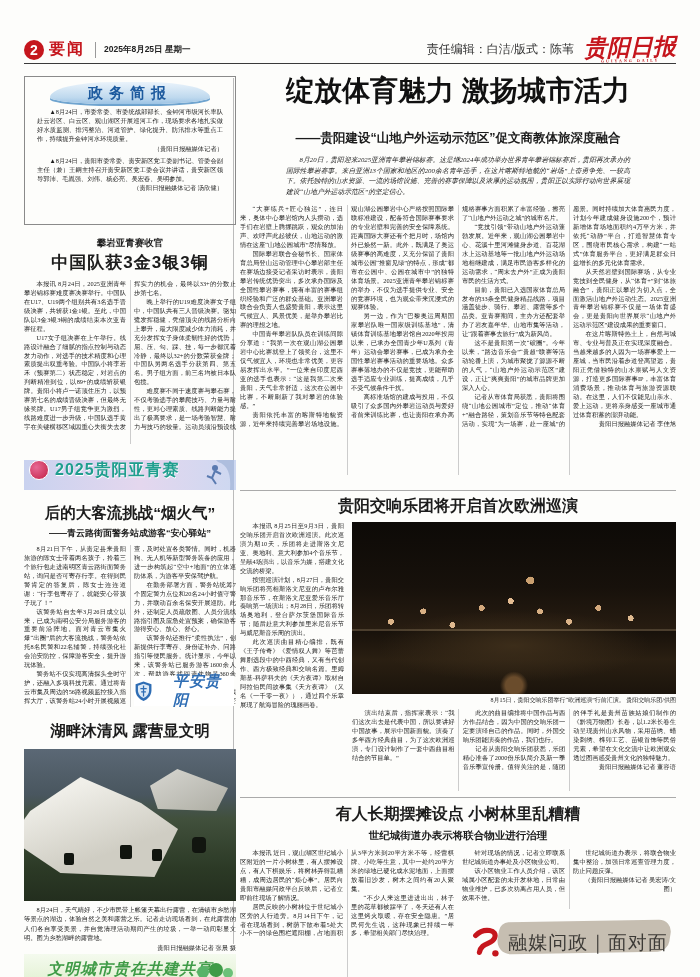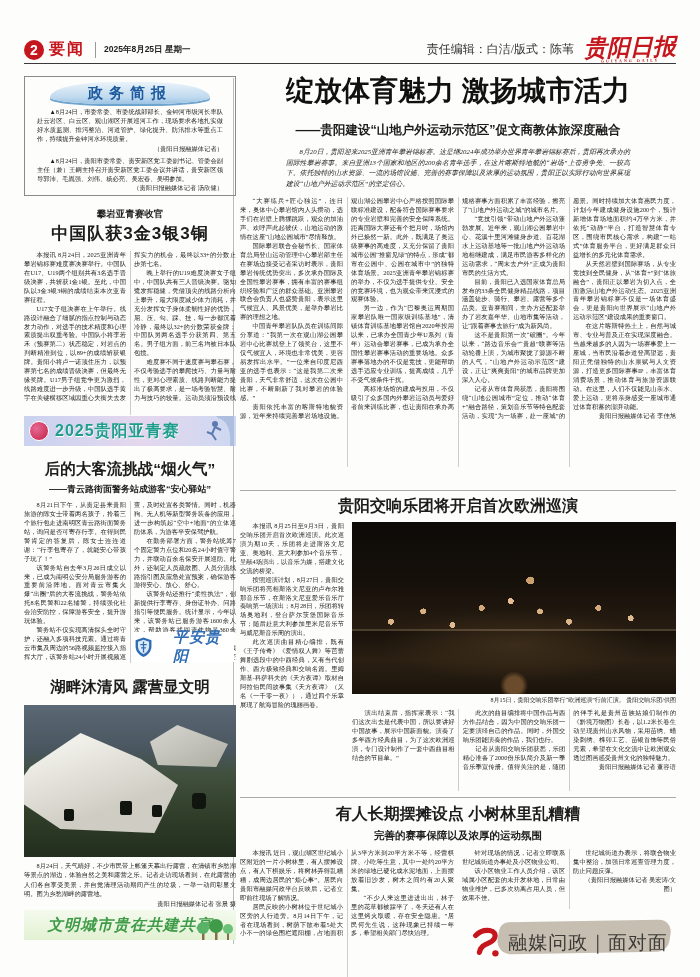--- a/index.html
+++ b/index.html
@@ -28,37 +28,37 @@
   
   .bt p { font-size:6.3px; line-height:1.42; text-align:justify; text-indent:2em; }
   .bt p.credit { text-align:right; text-indent:0; }
   .cols2 { columns:2; column-gap:8px; column-rule:0.5px solid #ccc; }
   .cols3 { columns:3; column-gap:8px; column-rule:0.5px solid #ccc; }
   .cols4 { columns:4; column-gap:8px; column-rule:0.5px solid #ccc; }
 
   
   .left-col { position:absolute; left:24px; top:76px; width:212px; }
 
-  .brief-box { border:1px solid #8a8a8a; padding:5px 12px 4px; height:120px; overflow:hidden; }
+  .brief-box { border:1px solid #8a8a8a; padding:5px 12px 4px; height:149px; overflow:hidden; }
   .brief-head { width:160px; height:22px; margin:0 auto 3px; text-align:center; position:relative;
                 background:linear-gradient(180deg,#eaf3fb 0%,#bfd9ee 70%,#9cc3e4 100%);
                 border-radius:50% 50% 50% 50%/90% 90% 40% 40%;
                 box-shadow:0 2px 0 #6fa4cf; }
   .brief-head span { font-family:"Liberation Sans",sans-serif; font-weight:900; font-size:15px;
                      letter-spacing:6px; color:#1d5a9e; line-height:22px; }
   .brief-box p { font-size:6.3px; line-height:1.45; text-align:justify; text-indent:2em; margin-top:3px;}
   .brief-box .bcredit { display:block; text-align:right; text-indent:0; }
 
   .kicker { text-align:center; font-family:Liberation Mono, monospace; font-weight:bold;
             font-size:9.5px; margin-top:12px; }
   .headline-md { text-align:center; font-family:"Liberation Sans",sans-serif; font-weight:900;
                  font-size:17px; letter-spacing:1px; margin-top:1px; }
   .climb-body { margin-top:6px; height:164px; overflow:hidden; }
 
-  .ayg-banner { margin-top:1px; height:30px; display:flex; align-items:center; gap:6px; padding:0 5px;
+  .ayg-banner { margin-top:16px; height:30px; display:flex; align-items:flex-start; gap:6px; padding:0 5px;
                 background:linear-gradient(90deg,#c9d2ef 0%,#e4d7ee 55%,#cdd8f1 100%);
                 position:relative; overflow:hidden; }
   .ayg-logo { width:20px; height:20px; border-radius:50%;
               background:radial-gradient(circle at 35% 35%, #e76a95, #c21f45); flex:0 0 auto;
               border:1.5px solid #fff; }
   .ayg-text { font-family:"Liberation Sans",sans-serif; font-weight:900; font-size:16px;
               color:#1f9e8e; letter-spacing:1px; text-shadow:0.5px 0.5px 0 #fff; }
   .ayg-climber { position:absolute; right:2px; top:0; height:30px; width:46px; }
 
   .headline-police { text-align:center; font-family:"Liberation Sans",sans-serif; font-weight:900;
@@ -92,21 +92,21 @@
                   display:flex; align-items:center; justify-content:center; }
   .civil-text { color:#3f9b47; font-family:"Liberation Serif",serif; font-weight:900;
                 font-style:italic; font-size:15.5px; letter-spacing:1px; }
   .civil-trees { position:absolute; right:2px; bottom:0; }
 
   
   .main-col { position:absolute; left:240px; top:72px; width:436px; }
   .main-headline { text-align:center; font-family:"Liberation Sans",sans-serif; font-weight:900;
                    font-size:28px; letter-spacing:0px; color:#111; }
   .main-sub { text-align:center; font-family:"Liberation Sans",sans-serif; font-weight:bold;
-              font-size:12.5px; margin-top:12px; }
+              font-size:12.5px; margin-top:20px; }
   .main-lead { margin:8px 46px 0; font-size:6.8px; line-height:1.55; text-align:justify;
                font-style:italic; color:#222; text-indent:2em; }
   .main-body { margin-top:8px; height:270px; overflow:hidden; }
 
   
   .orch { position:absolute; left:240px; top:490px; width:436px; border-top:1px solid #aaa; padding-top:5px;}
   .orch-headline { text-align:center; font-family:"Liberation Sans",sans-serif; font-weight:900;
                    font-size:16px; }
   .orch-flex { display:flex; gap:8px; margin-top:5px; }
   .orch-left { width:104px; flex:0 0 auto; height:276px; overflow:hidden; }
@@ -283,21 +283,21 @@
           <p>此次的曲目编排将中国作品与西方作品结合，因为中国的交响乐团一定要演绎自己的作品。同时，外国交响乐团能演奏的作品，我们也行。</p>
           <p>记者从贵阳交响乐团获悉，乐团精心准备了2000份乐队简介及新一季音乐季宣传册。值得关注的是，随团的伴手礼是贵州苗族姑娘们制作的《黔境万物图》长卷，以1.2米长卷生动呈现贵州山水风物，采用苗绣、蜡染刺绣、榫卯工艺、苗银首饰等民俗元素，希望在文化交流中让欧洲观众透过图画感受贵州文化的独特魅力。</p>
           <p class="credit">贵阳日报融媒体记者 董容语</p>
         </div>
       </div>
     </div>
   </div>
 
   <div class="stalls">
     <div class="stalls-headline">有人长期摆摊设点 小树林里乱糟糟</div>
-    <div class="stalls-sub">完善的赛事保障以及浓厚的运动氛围</div>
+    <div class="stalls-sub">世纪城街道办表示将联合物业进行治理</div>
     <div class="stalls-flex">
       <div class="stalls-left bt cols2">
         <p>本报讯 近日，观山湖区世纪城小区附近的一片小树林里，有人摆摊设点，有人下棋娱乐，将树林弄得乱糟糟，成周边居民的“烦心事”。居民向贵阳市融媒问政平台反映后，记者立即前往现场了解情况。</p>
         <p>居民反映的小树林位于世纪城小区旁的人行道旁。8月14日下午，记者在现场看到，树荫下散布着5处大小不一的绿色围栏遮阳棚，占地面积从3平方米到20平方米不等，经营棋牌、小吃等生意，其中一处约20平方米的绿地已硬化成水泥地面，上面摆放着旧沙发，树木之间约有20人聚集。</p>
         <p>“不少人来这里进进出出，林子里的花草都被踩平了，冬天还有人在这里烤火取暖，存在安全隐患。”居民何先生说，这种现象已持续一年多，希望相关部门尽快治理。</p>
       </div>
       <div class="stalls-right">
         <div class="stalls-rtext bt cols2">
           <p>针对现场的情况，记者立即联系世纪城街道办事处及小区物业公司。</p>
           <p>该小区物业工作人员介绍，该区域属小区配套的未开发林地，日常由物业维护，已多次劝离占用人员，但效果不佳。</p>

